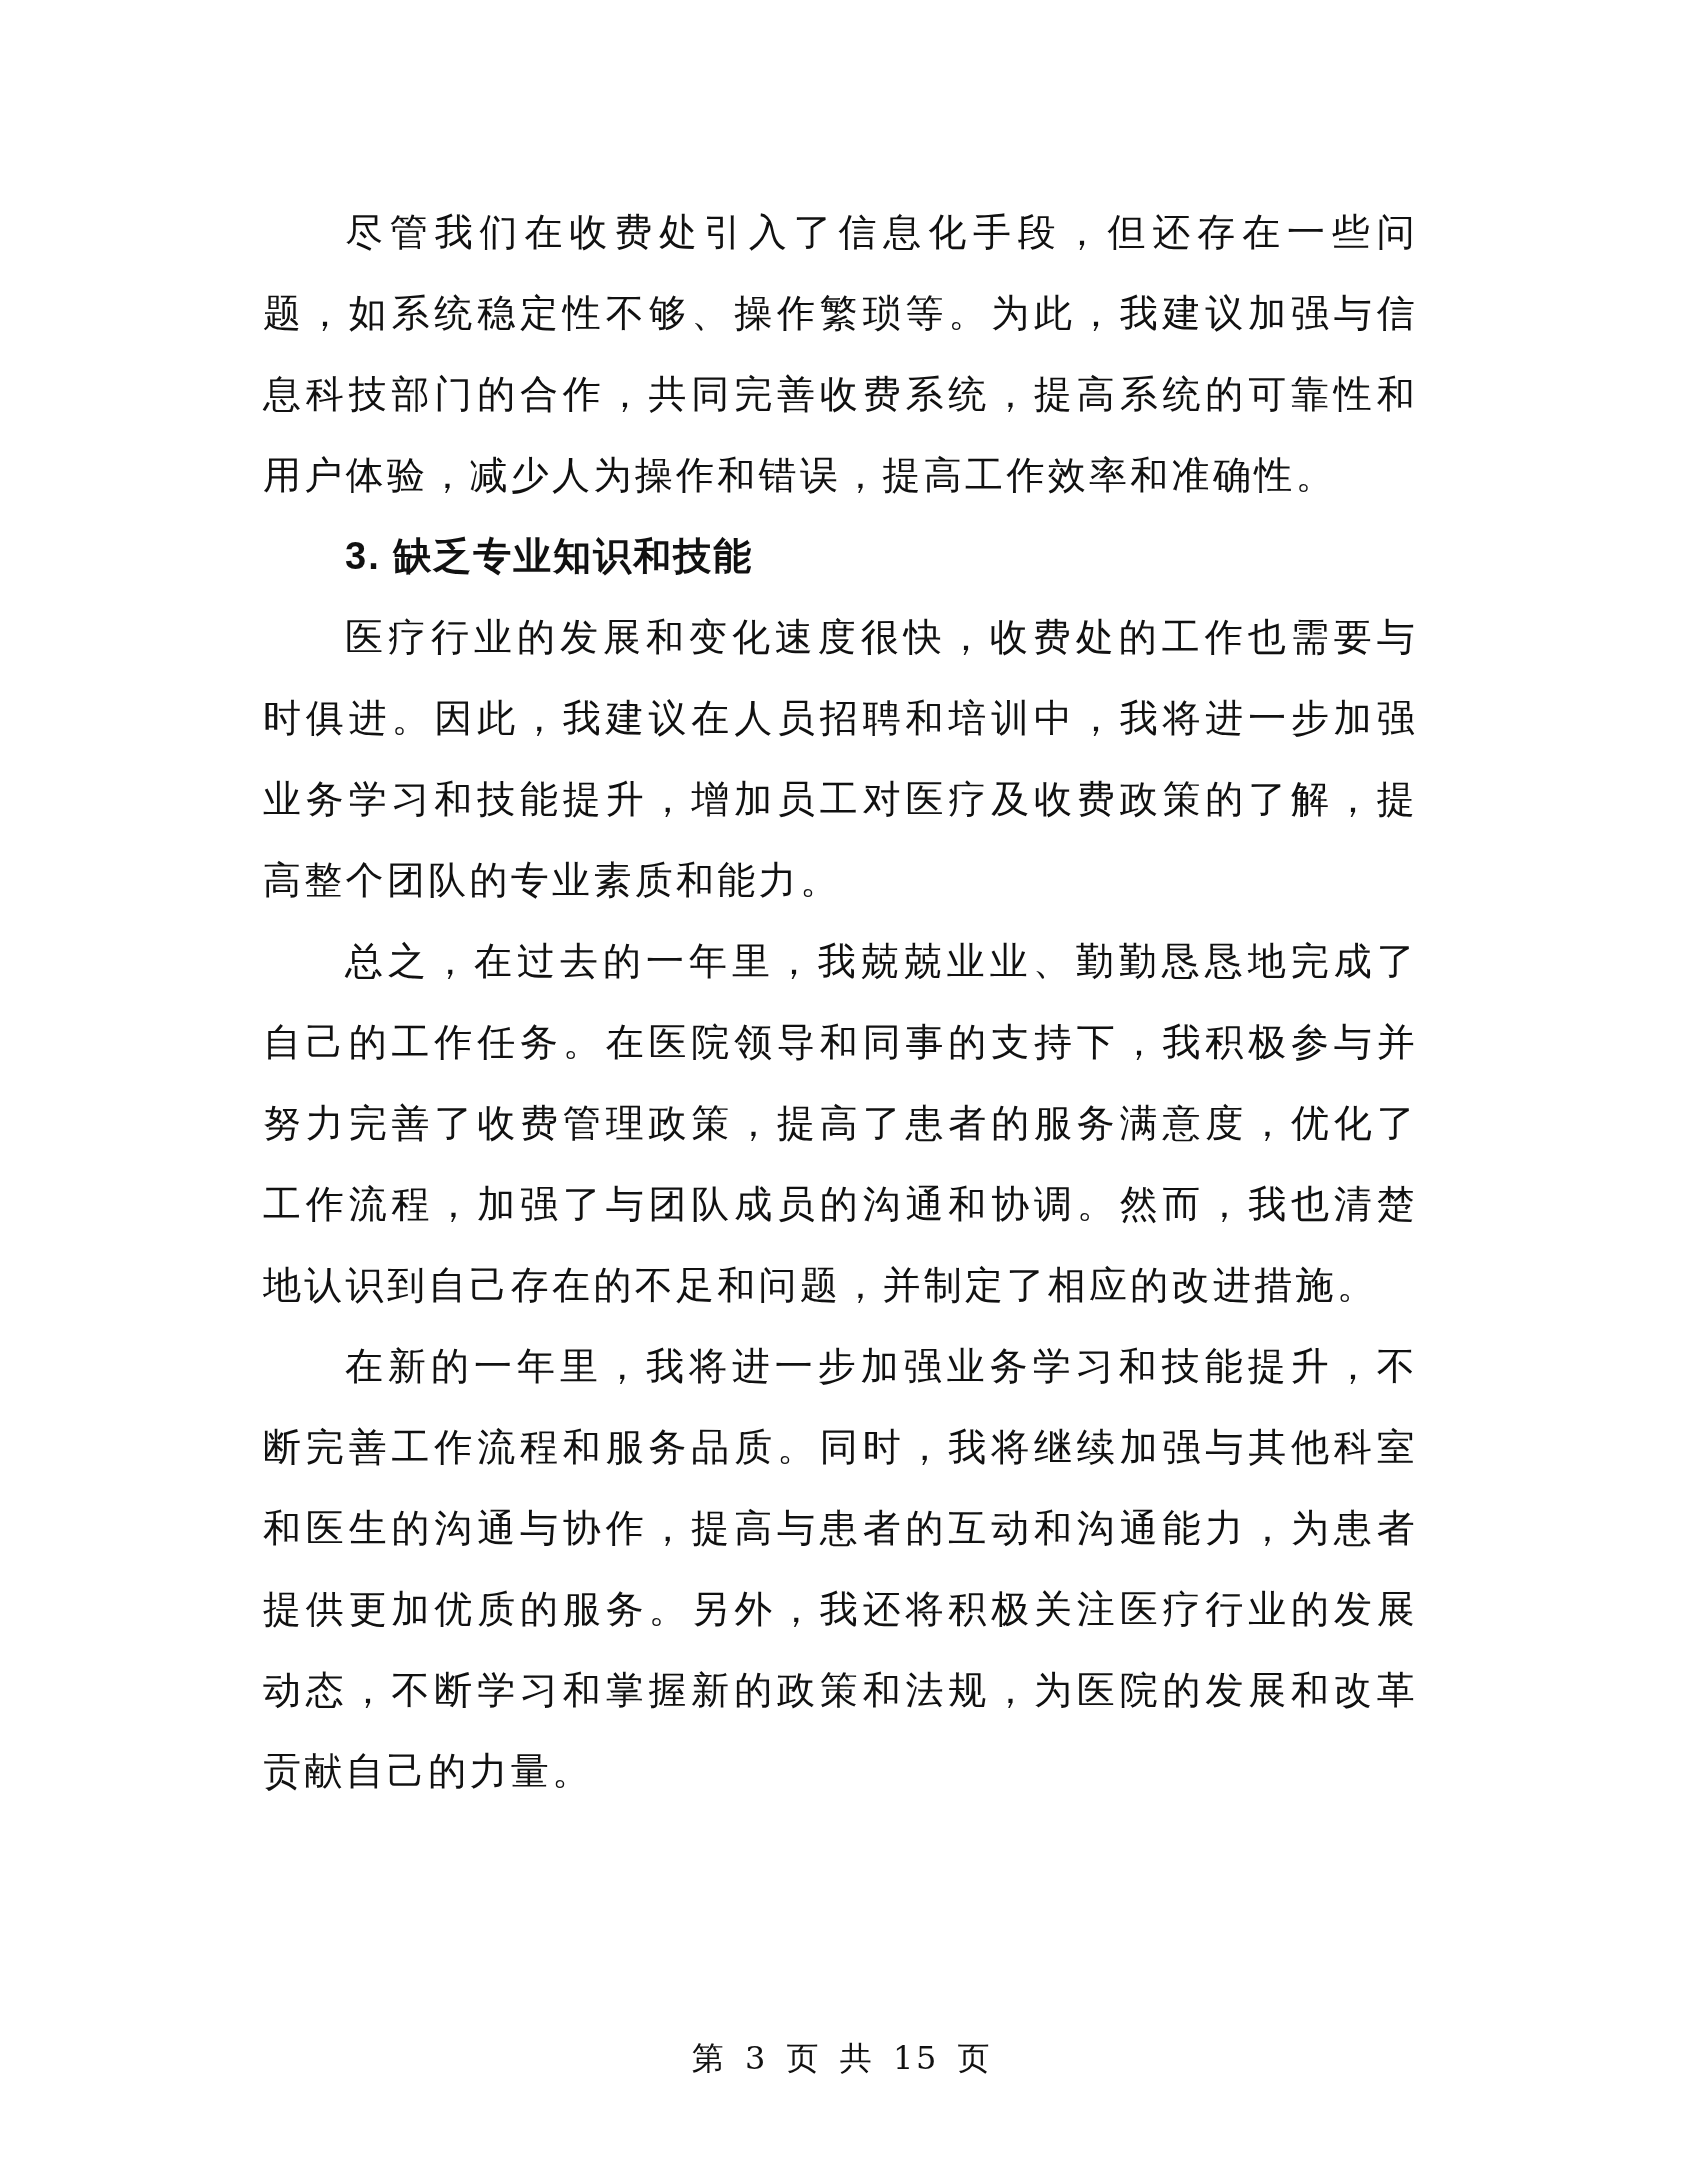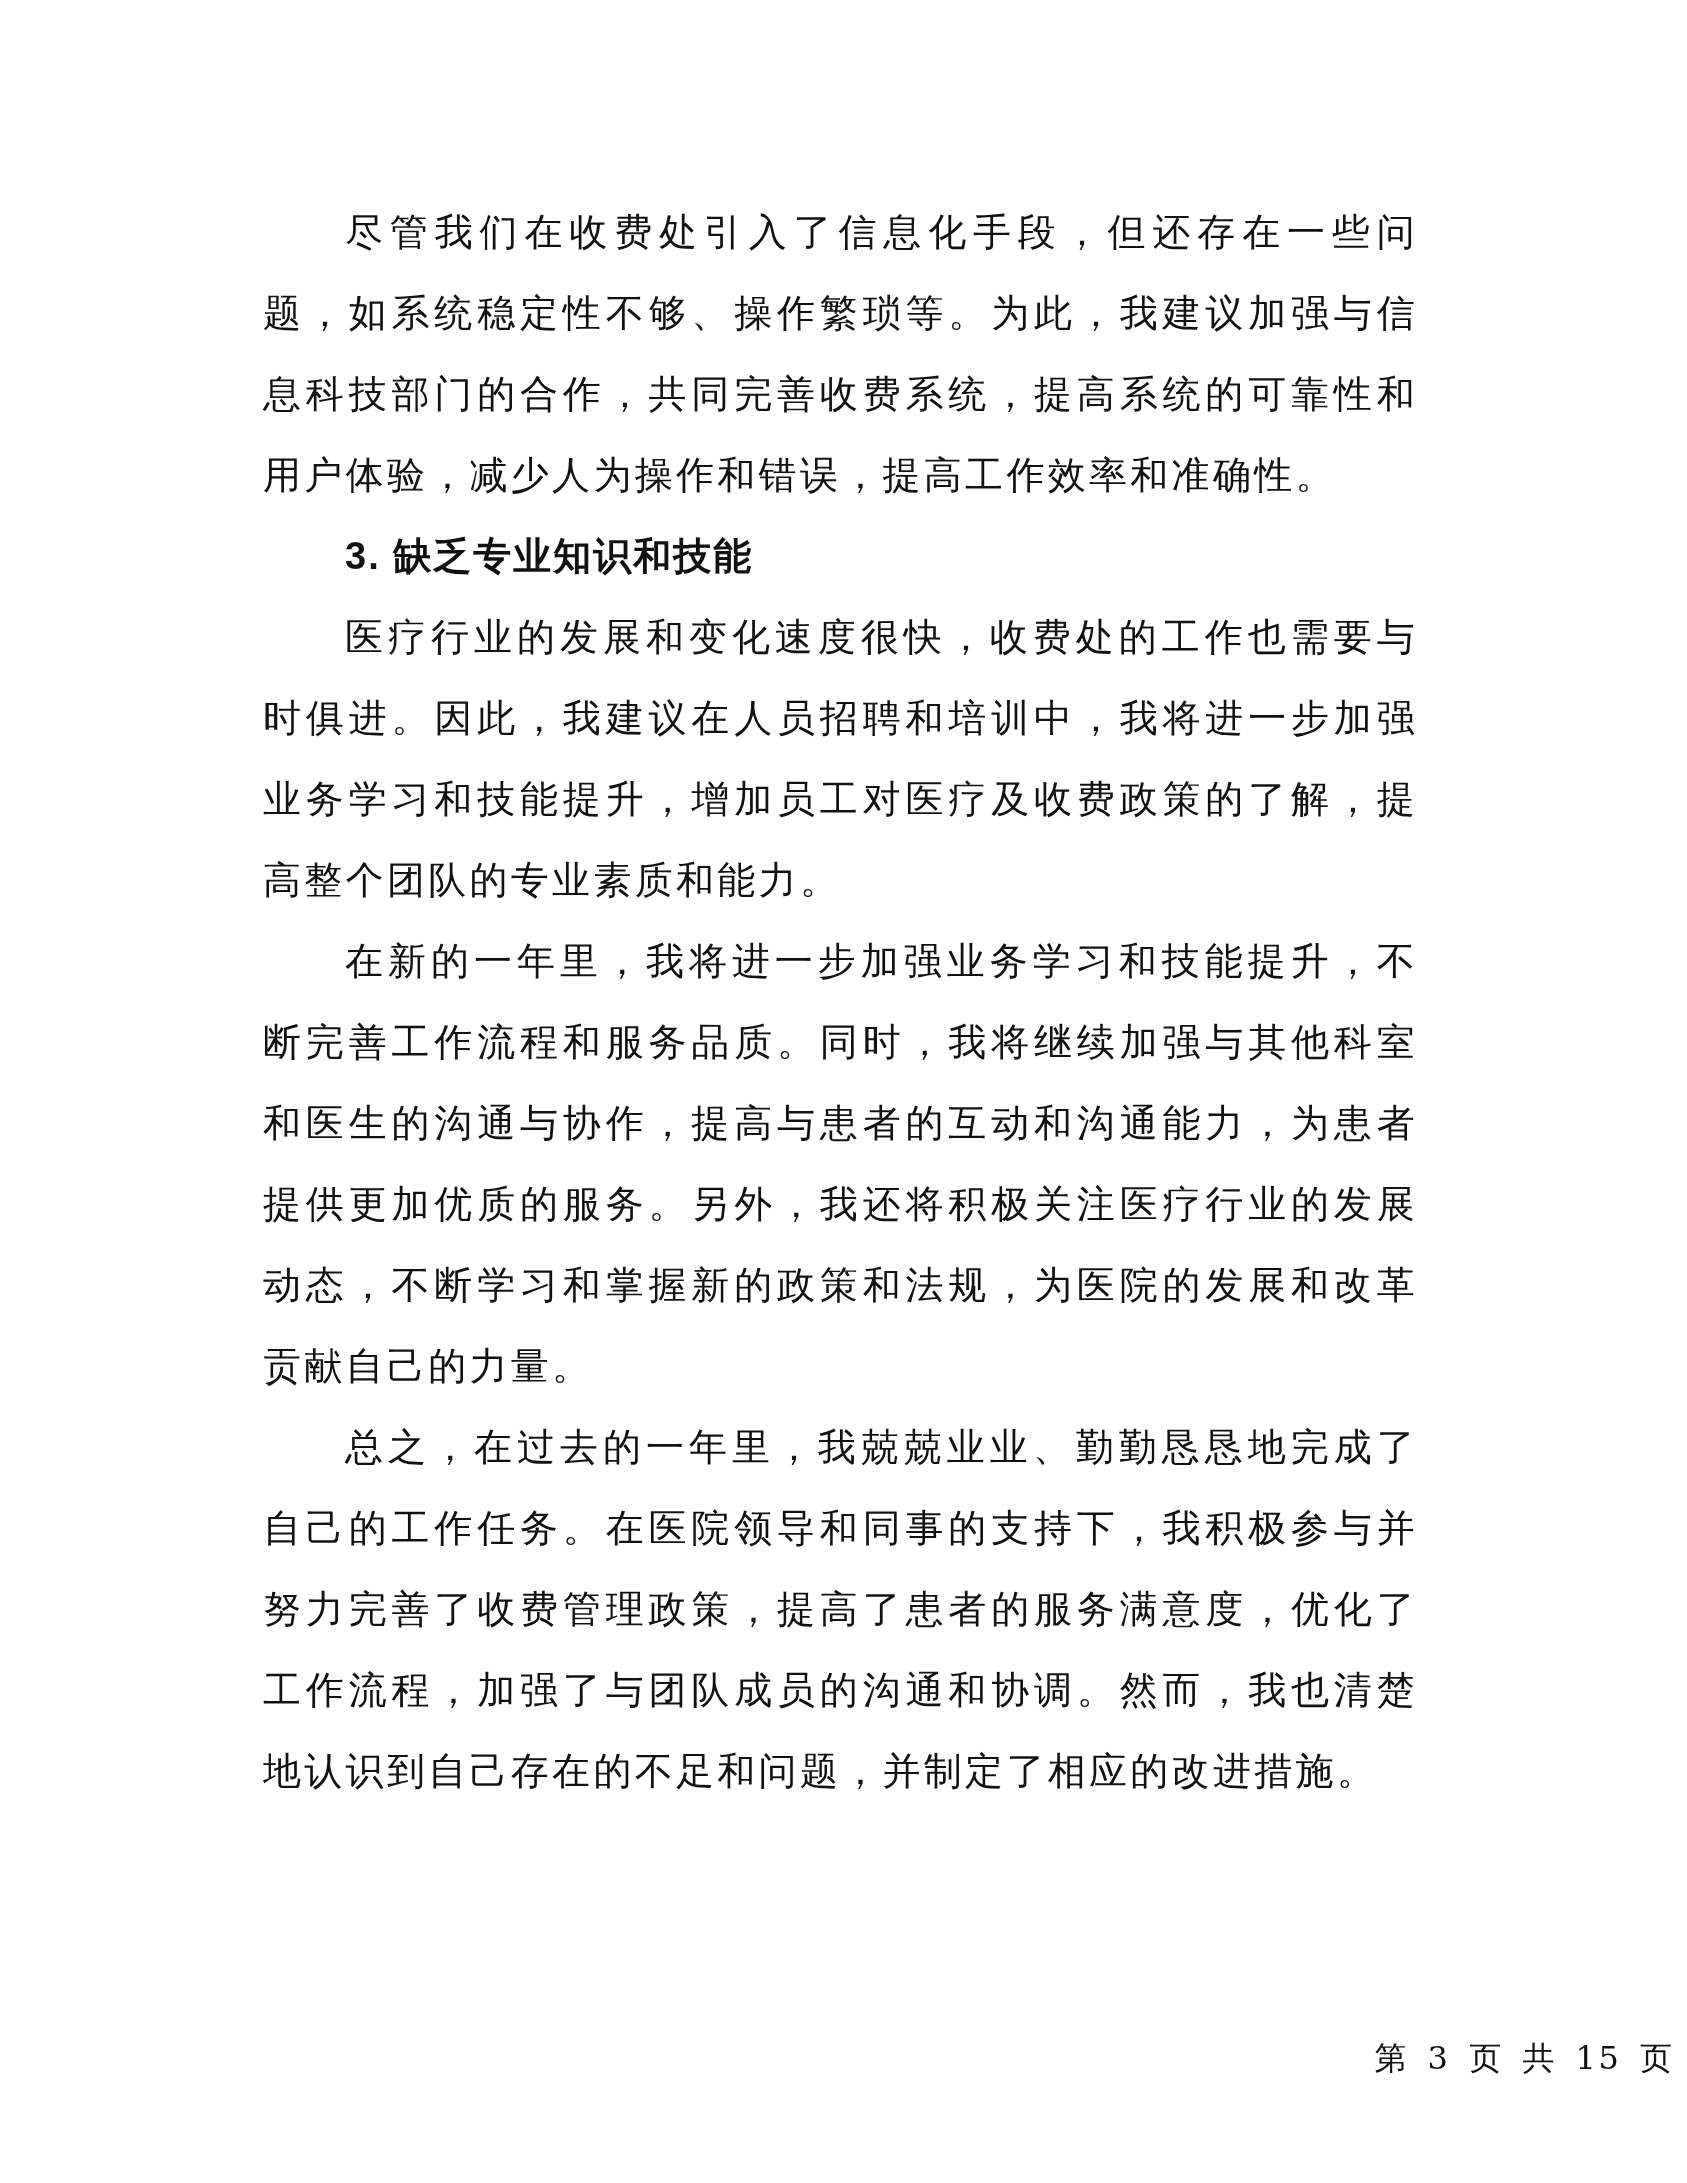--- a/index.html
+++ b/index.html
@@ -41,35 +41,35 @@
       letter-spacing: 2px;
       font-weight: bold;
       padding-left: 82px;
       font-family: Liberation Sans, sans-serif;
     }
     .footer {
       position: absolute;
       left: 0;
       width: 1684px;
       top: 2037px;
-      text-align: right;
+      text-align: center;
       font-size: 32px;
       letter-spacing: 2.6px;
       word-spacing: 12px;
       font-family: "DejaVu Serif", "Liberation Serif", serif;
     }
     .footer span { margin: 0 9.3px; }
   </style>
 </head>
 <body>
 
 <div class="page">
   <p class="para indent">尽管我们在收费处引入了信息化手段，但还存在一些问题，如系统稳定性不够、操作繁琐等。为此，我建议加强与信息科技部门的合作，共同完善收费系统，提高系统的可靠性和用户体验，减少人为操作和错误，提高工作效率和准确性。</p>
   <p class="heading">3. 缺乏专业知识和技能</p>
   <p class="para indent">医疗行业的发展和变化速度很快，收费处的工作也需要与时俱进。因此，我建议在人员招聘和培训中，我将进一步加强业务学习和技能提升，增加员工对医疗及收费政策的了解，提高整个团队的专业素质和能力。</p>
+  <p class="para indent">总之，在过去的一年里，我兢兢业业、勤勤恳恳地完成了自己的工作任务。在医院领导和同事的支持下，我积极参与并努力完善了收费管理政策，提高了患者的服务满意度，优化了工作流程，加强了与团队成员的沟通和协调。然而，我也清楚地认识到自己存在的不足和问题，并制定了相应的改进措施。</p>
   <p class="para indent">在新的一年里，我将进一步加强业务学习和技能提升，不断完善工作流程和服务品质。同时，我将继续加强与其他科室和医生的沟通与协作，提高与患者的互动和沟通能力，为患者提供更加优质的服务。另外，我还将积极关注医疗行业的发展动态，不断学习和掌握新的政策和法规，为医院的发展和改革贡献自己的力量。</p>
-  <p class="para indent">总之，在过去的一年里，我兢兢业业、勤勤恳恳地完成了自己的工作任务。在医院领导和同事的支持下，我积极参与并努力完善了收费管理政策，提高了患者的服务满意度，优化了工作流程，加强了与团队成员的沟通和协调。然而，我也清楚地认识到自己存在的不足和问题，并制定了相应的改进措施。</p>
 </div>
 
 <div class="footer">
   <span>第</span><span>3</span><span>页</span><span>共</span><span>15</span><span>页</span>
 </div>
 
 
 </body></html>

